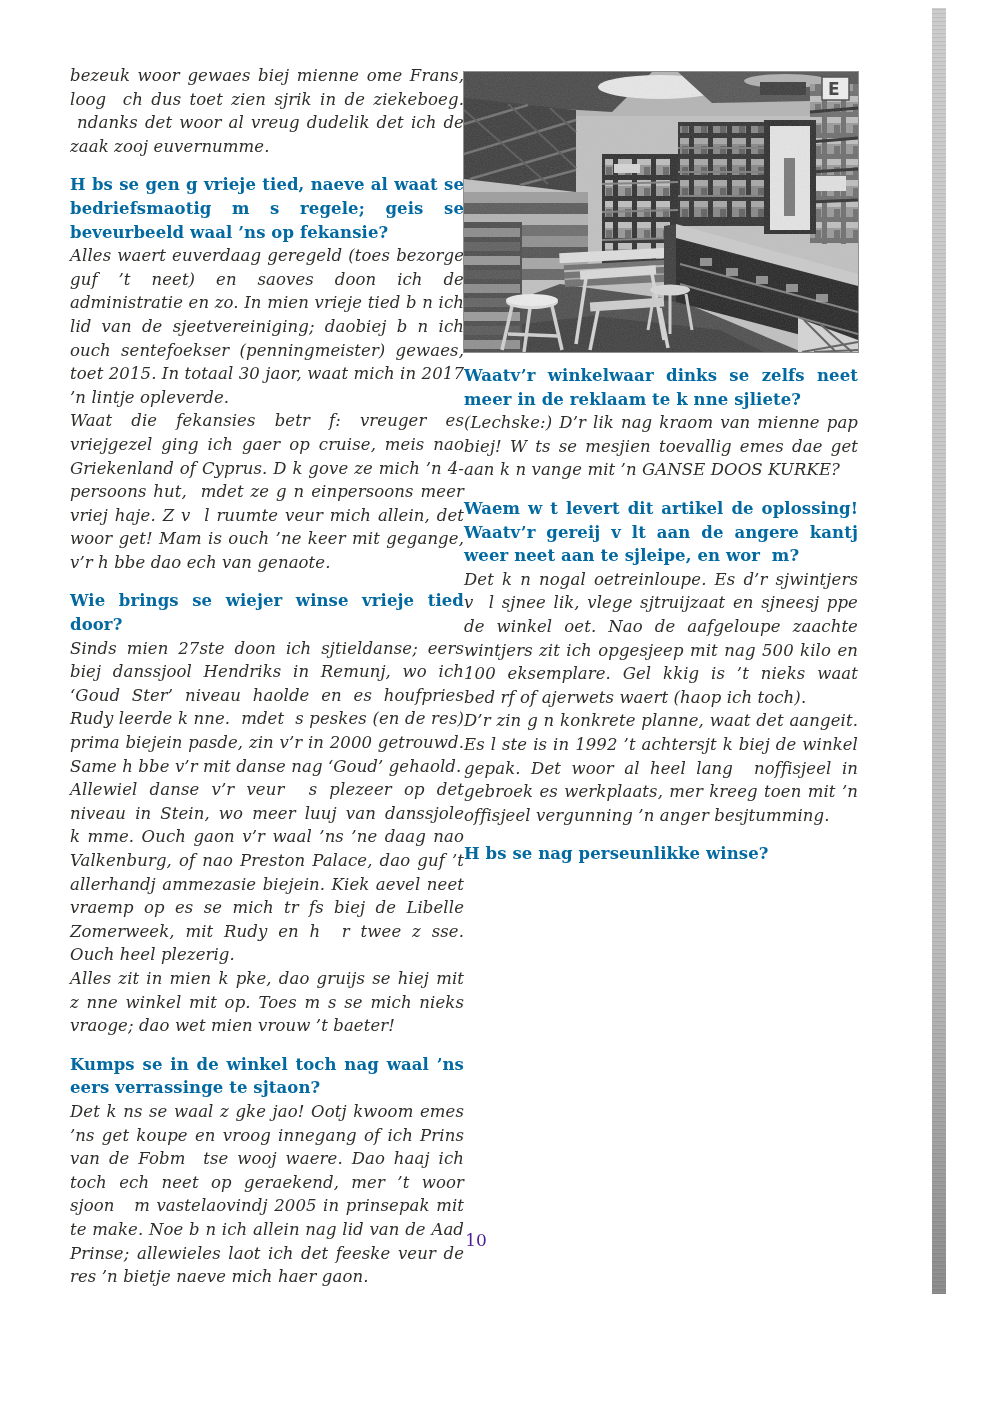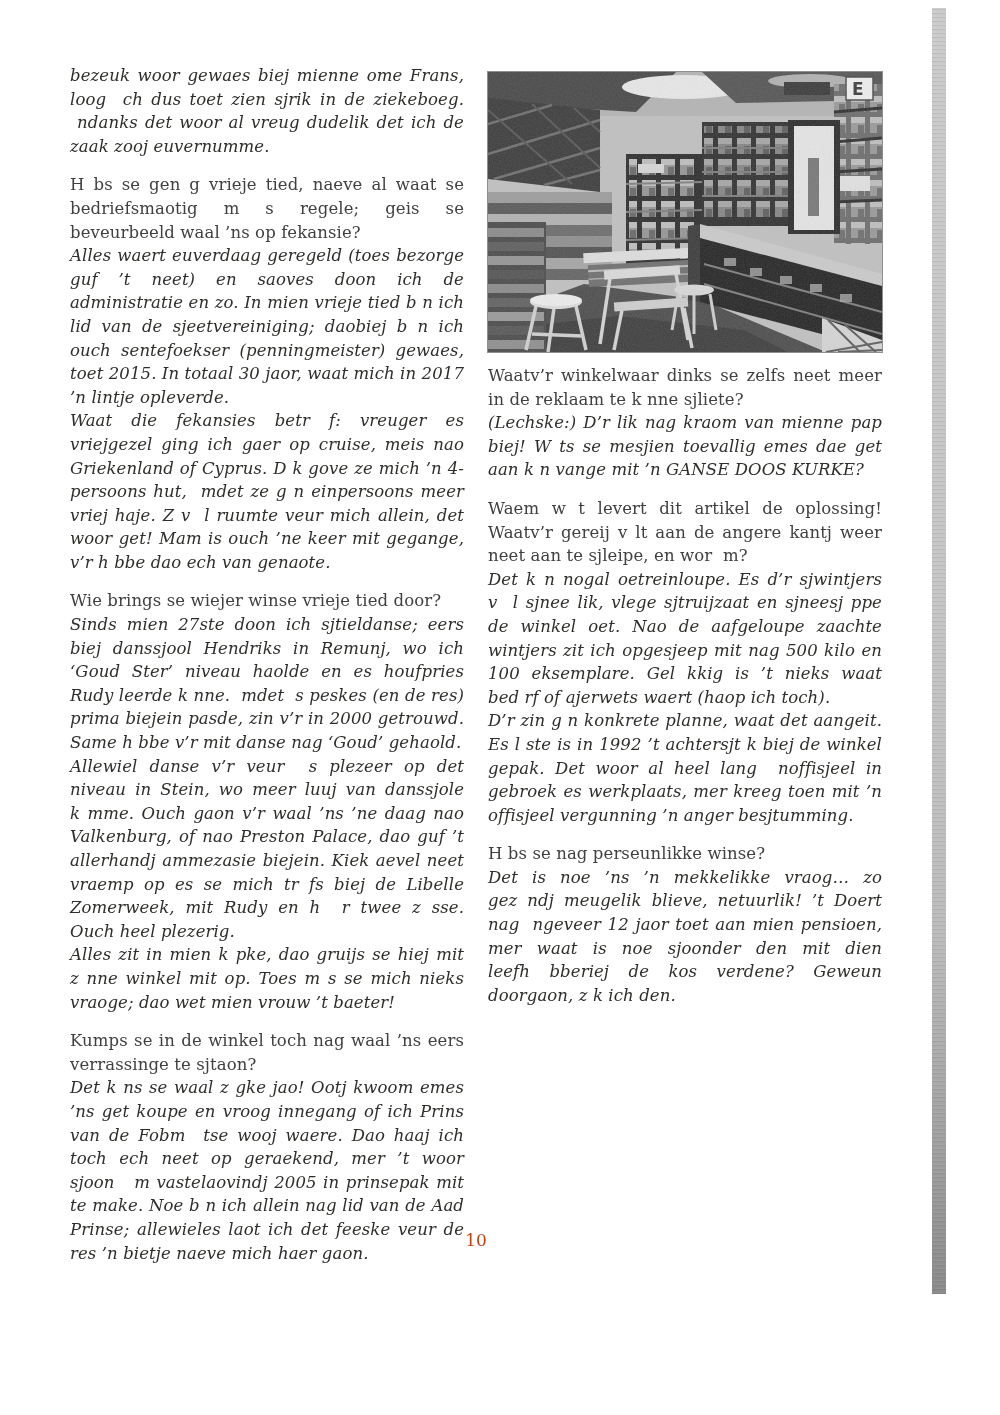--- a/index.html
+++ b/index.html
@@ -4,41 +4,41 @@
 <style>
   html, body { margin: 0; padding: 0; background: #ffffff; }
   .sheet {
     position: relative; width: 1000px; height: 1415px;
     background: #ffffff; overflow: hidden;
     font-family: "DejaVu Serif", "Liberation Serif", serif;
     color: #2f2e2b;
   }
   .columns {
     position: absolute; left: 70px; top: 64px; width: 812px;
-    display: flex; gap: 24px;
+    display: flex; 
   }
   .col { width: 394px; flex: 0 0 394px; }
   .col p {
     margin: 0; font-size: 16.5px; line-height: 23.6px;
     text-align: justify; letter-spacing: 0.1px;
   }
   .a { font-style: italic; }
-  .q { font-weight: normal; margin-top: 15px !important; color: #404040; }
+  .q { font-weight: bold; margin-top: 15px !important; color: #0369a1; }
   .first { margin-top: 0 !important; }
   .photo { margin: 8px 0 12px 0; padding: 0; }
   .photo svg { display: block; box-shadow: 0 0 0 1px #8f8f8f; }
   .edge-strip {
     position: absolute; left: 932px; top: 8px; width: 14px; height: 1286px;
     background-image:
       repeating-linear-gradient(0deg, rgba(60,60,60,0.10) 0 1px, rgba(255,255,255,0.06) 1px 2px, transparent 2px 4px),
       linear-gradient(to bottom, #cbcbcb 0%, #c6c6c6 45%, #bcbcbc 72%, #9d9d9d 90%, #8a8a8a 100%);
   }
   .footer {
     position: absolute; left: 70px; top: 1230px; width: 812px;
-    text-align: center; font-size: 17px; color: #c2410c;
+    text-align: center; font-size: 17px; color: #4c1d95;
   }
 </style>
 </head>
 <body>
 
 <div class="sheet">
 
   <div class="columns">
 
     <div class="col">
@@ -211,21 +211,20 @@
           <rect width="394" height="280" filter="url(#grain)" opacity="0.26"></rect>
         </svg>
       </figure>
 
       <p class="q first">Waatv’r winkelwaar dinks se zelfs neet meer in de reklaam te k&nbsp;nne sjliete?</p>
       <p class="a">(Lechske:) D’r lik nag kraom van mienne pap biej! W&nbsp;ts se mesjien toevallig emes dae get aan k&nbsp;n vange mit ’n GANSE DOOS KURKE?</p>
       <p class="q">Waem w&nbsp;t levert dit artikel de oplossing! Waatv’r gereij v&nbsp;lt aan de angere kantj weer neet aan te sjleipe, en wor&nbsp;&nbsp;m?</p>
       <p class="a">Det k&nbsp;n nogal oetreinloupe. Es d’r sjwintjers v&nbsp;&nbsp;l sjnee lik, vlege sjtruijzaat en sjneesj&nbsp;ppe de winkel oet. Nao de aafgeloupe zaachte wintjers zit ich opgesjeep mit nag 500 kilo en 100 eksemplare. Gel&nbsp;kkig is ’t nieks waat bed&nbsp;rf of ajerwets waert (haop ich toch).</p>
       <p class="a">D’r zin g&nbsp;n konkrete planne, waat det aangeit. Es l&nbsp;ste is in 1992 ’t achtersjt&nbsp;k biej de winkel gepak. Det woor al heel lang &nbsp;noffisjeel in gebroek es werkplaats, mer kreeg toen mit ’n offisjeel vergunning ’n anger besjtumming.</p>
       <p class="q">H&nbsp;bs se nag perseunlikke winse?</p>
-      <p class="a">Det is noe ’ns ’n mekkelikke vraog… zo gez&nbsp;ndj meugelik blieve, netuurlik! ’t Doert nag &nbsp;ngeveer 12 jaor toet aan mien pensioen, mer waat is noe sjoonder den mit dien leefh&nbsp;bberiej de kos verdene? Geweun doorgaon, z&nbsp;k ich den.</p>
     </div>
 
   </div>
 
   <div class="edge-strip"></div>
 
   <div class="footer">10</div>
 
 </div>
 

